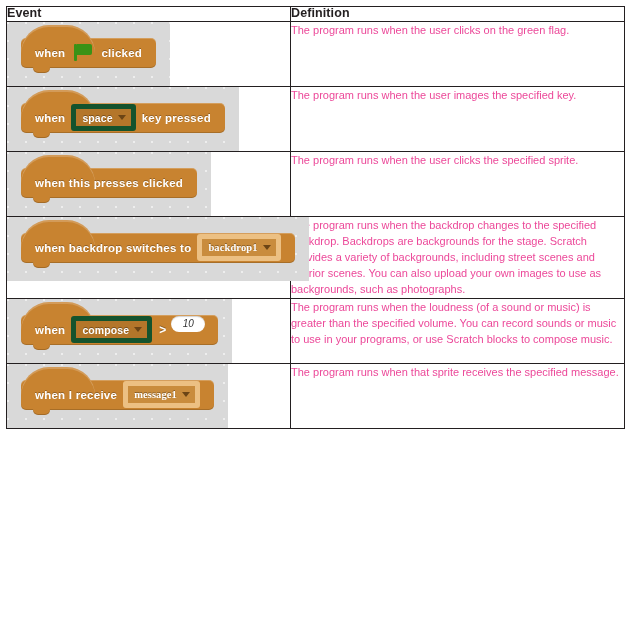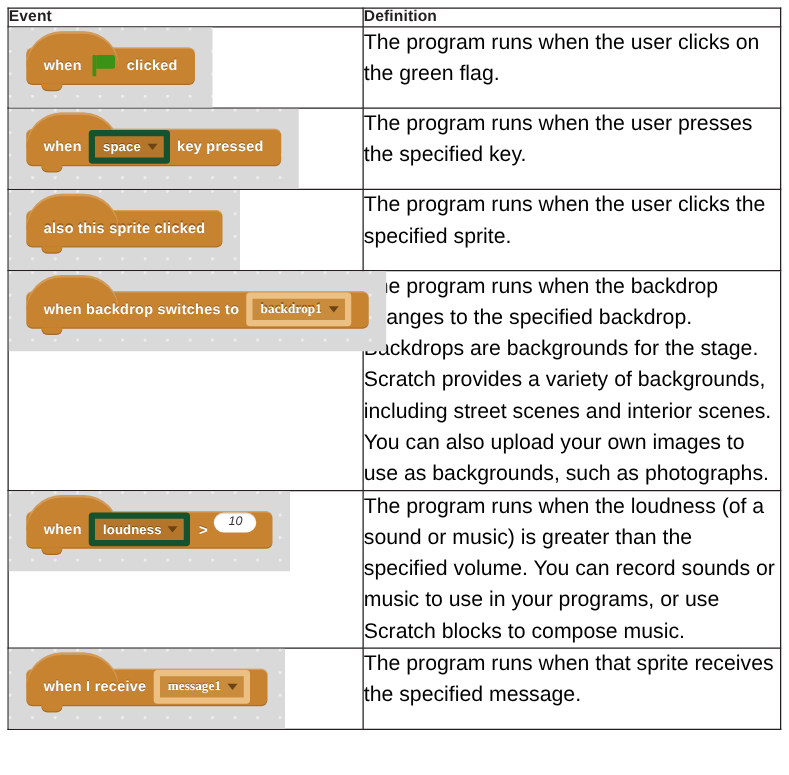--- a/index.html
+++ b/index.html
@@ -48,23 +48,23 @@
     line-height: 1.1;
     background: #ffffff;
     color: #231f20;
   }
 
   td.event-cell {
     padding: 10px 0 10px 12px;
   }
   td.def-cell {
     padding: 10px 14px 10px 11px;
-    font-size: 17px;
+    font-size: 11px;
     line-height: 1.47;
-    color: #000000;
+    color: #ec4899;
     margin-top: 26px;
   }
 
   
   .block-canvas {
     background: #d9d9d9;
     display: inline-block;
     position: relative;
     padding: 16px 14px 18px 14px;
     box-sizing: border-box;
@@ -242,43 +242,43 @@
         </tr>
         <tr>
           <td class="event-cell"><div class="block-canvas"><div class="hat-block">
                 <span class="blk-label">when</span>
                 <span class="blk-dropdown">
                   <span>space</span>
                   <span class="caret"></span>
                 </span>
                 <span class="blk-label">key  pressed</span>
               </div></div></td>
-          <td class="def-cell">The program runs when the user presses the specified key.</td>
-        </tr>
-        <tr>
-          <td class="event-cell"><div class="block-canvas"><div class="hat-block">
-                <span class="blk-label">also  this  sprite  clicked</span>
+          <td class="def-cell">The program runs when the user images the specified key.</td>
+        </tr>
+        <tr>
+          <td class="event-cell"><div class="block-canvas"><div class="hat-block">
+                <span class="blk-label">when  this  presses  clicked</span>
               </div></div></td>
           <td class="def-cell">The program runs when the user clicks the specified sprite.</td>
         </tr>
         <tr>
           <td class="event-cell"><div class="block-canvas"><div class="hat-block">
                 <span class="blk-label">when  backdrop  switches  to</span>
                 <span class="blk-dropdown light">
                   <span>backdrop1</span>
                   <span class="caret"></span>
                 </span>
               </div></div></td>
           <td class="def-cell">The program runs when the backdrop changes to the specified backdrop. Backdrops are backgrounds for the stage. Scratch provides a variety of backgrounds, including street scenes and interior scenes. You can also upload your own images to use as backgrounds, such as photographs.</td>
         </tr>
         <tr>
           <td class="event-cell"><div class="block-canvas"><div class="hat-block">
                 <span class="blk-label">when</span>
                 <span class="blk-dropdown">
-                  <span>loudness</span>
+                  <span>compose</span>
                   <span class="caret"></span>
                 </span>
                 <span class="blk-op">&gt;</span>
                 <span class="blk-number">10</span>
               </div></div></td>
           <td class="def-cell">The program runs when the loudness (of a sound or music) is greater than the specified volume. You can record sounds or music to use in your programs, or use Scratch blocks to compose music.</td>
         </tr>
         <tr>
           <td class="event-cell"><div class="block-canvas"><div class="hat-block">
                 <span class="blk-label">when  I  receive</span>

